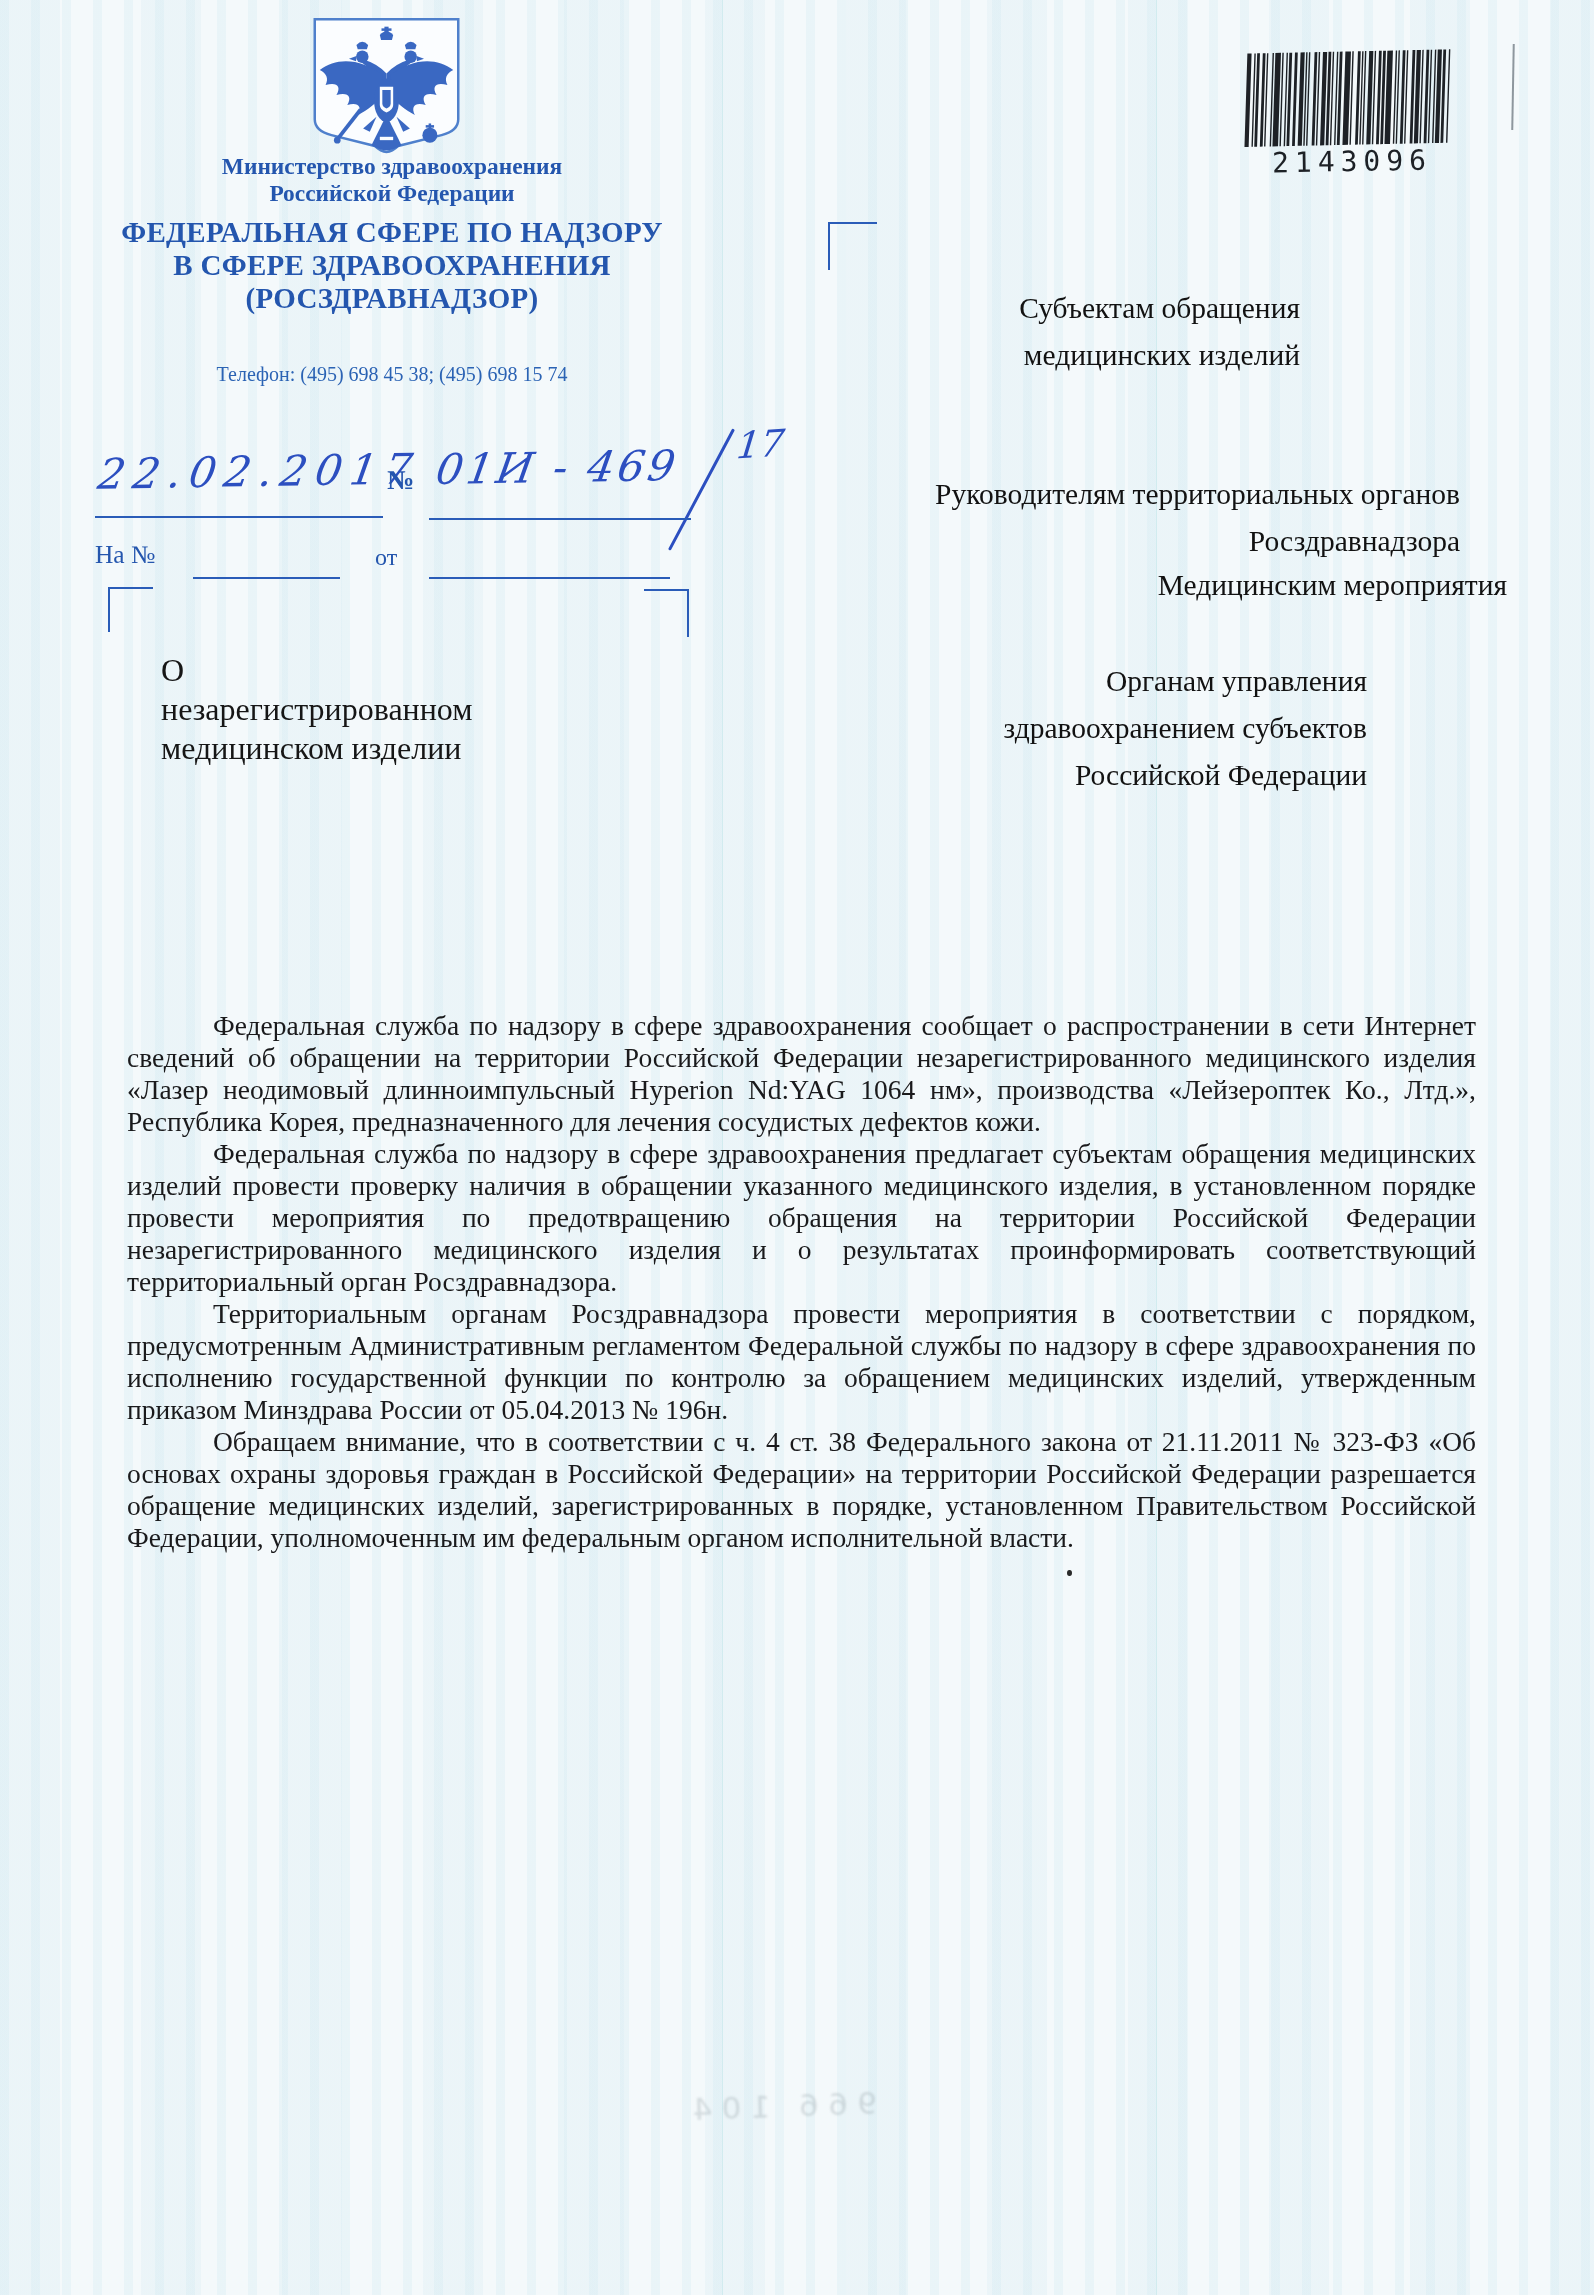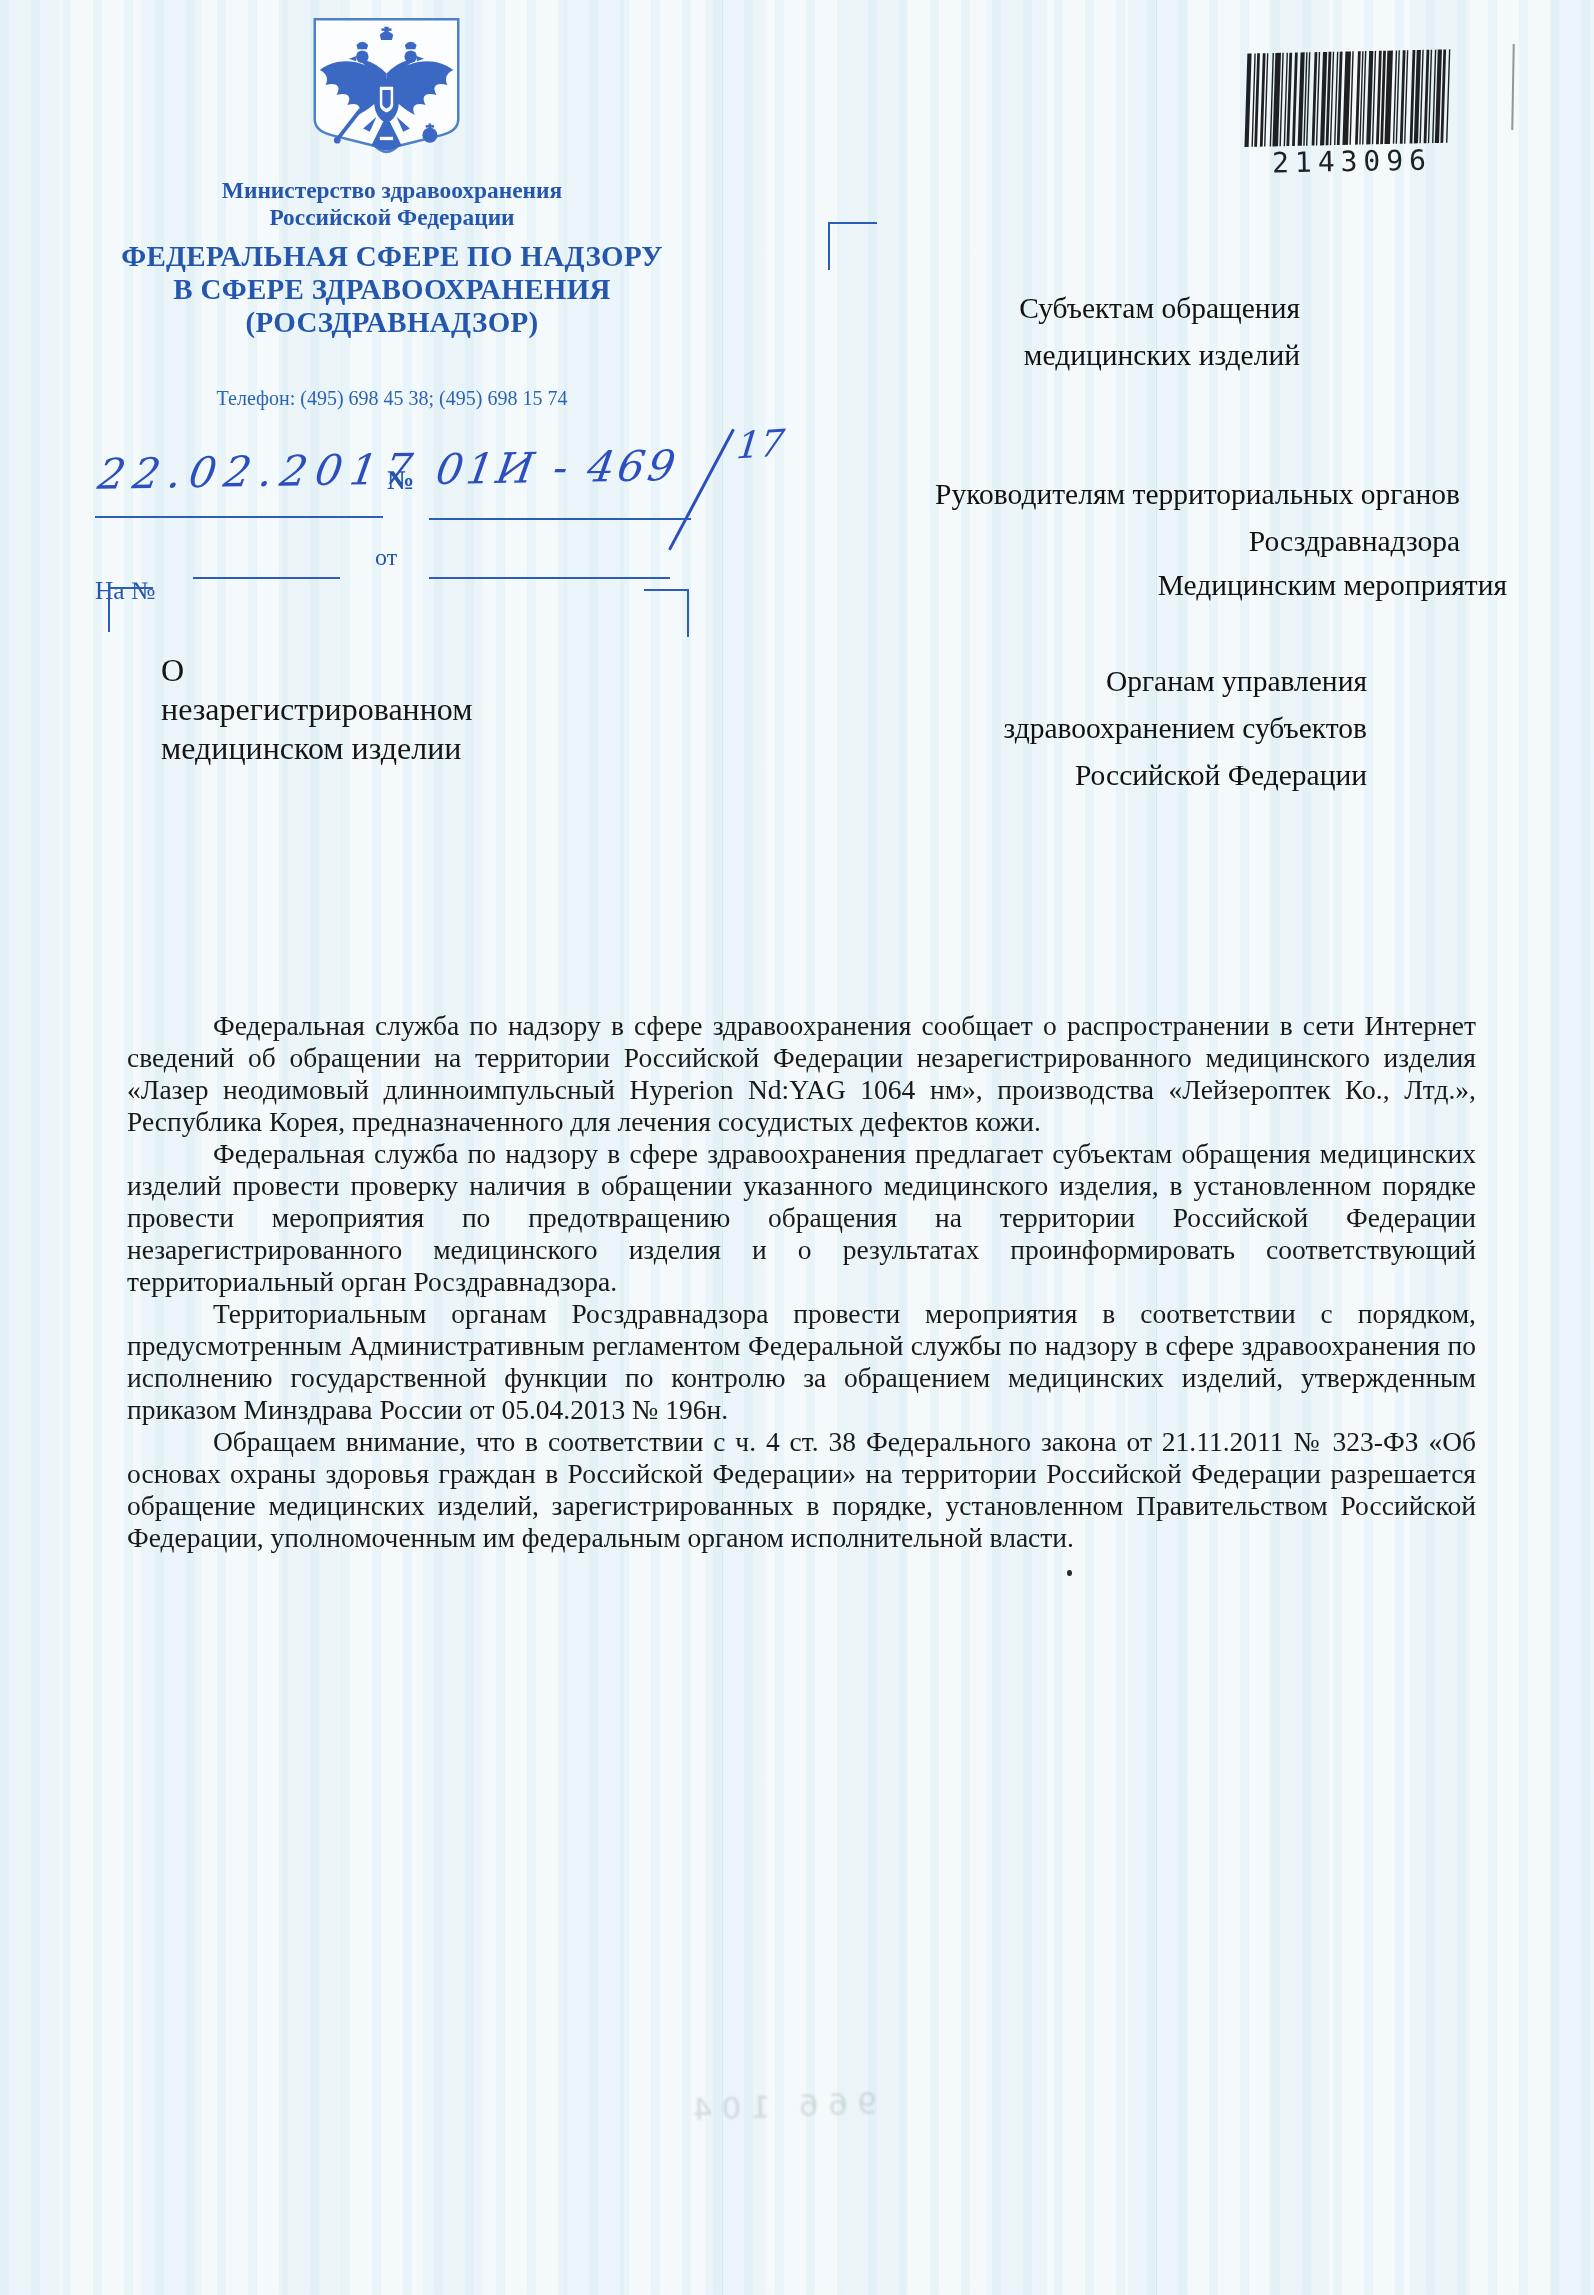--- a/index.html
+++ b/index.html
@@ -10,40 +10,40 @@
     overflow:hidden;
     background:
       repeating-linear-gradient(90deg, rgba(205,232,240,.28) 0 9.4px, rgba(255,255,255,0) 9.4px 31px),
       repeating-linear-gradient(90deg, rgba(190,222,234,.16) 0 60px, rgba(255,255,255,0) 60px 141px),
       #f4f9fb;
     font-family:"Liberation Serif","DejaVu Serif",serif;
   }
   .abs{position:absolute;}
   
   .emblem{left:303px;top:14.7px;width:167px;height:146px;}
-  .lh-col{left:54px;width:676px;text-align:center;color:#2456ae;margin-top:24px;}
+  .lh-col{left:54px;width:676px;text-align:center;color:#2456ae;}
   .min-line{font-weight:bold;font-size:23.4px;line-height:27px;}
   .svc-line{font-weight:bold;font-size:29px;line-height:33px;letter-spacing:0.3px;}
   .addr-line{font-size:20px;line-height:25.4px;color:#2b63b4;}
   
   .barcode-box{left:1244px;top:50px;width:221px;height:100px;transform:rotate(-1.2deg) skewX(-3deg);}
   .barcode-num{left:1272px;top:145px;font-family:"DejaVu Sans Mono","Liberation Mono",monospace;
     font-size:28px;letter-spacing:6px;color:#1d2126;transform:rotate(-1deg);}
   .scanline-v{left:1512px;top:44px;width:2px;height:86px;background:#8e979e;transform:rotate(1deg);}
   
   .hand{font-family:"DejaVu Serif","Liberation Serif",serif;font-style:italic;color:#2c4fc0;}
   .hand-date{left:99px;top:447px;font-size:42px;letter-spacing:8px;transform:skewX(-10deg) rotate(-1deg);}
   .no-sign{left:387px;top:465px;font-size:27px;color:#2456ae;font-weight:bold;}
   .hand-num{left:437px;top:443px;font-size:42px;letter-spacing:3.3px;transform:skewX(-10deg) rotate(-1deg);}
   .hand-slash{left:700px;top:421px;width:2.7px;height:137px;background:#2c4fc0;transform:rotate(28deg);border-radius:1.3px;}
   .hand-suffix{left:737px;top:423px;font-size:37px;transform:skewX(-10deg) rotate(-4deg);}
   .u-line{height:0;border-bottom:2.7px solid #2a5cb8;}
   .u-date{left:95px;top:516px;width:288px;}
   .u-num{left:429px;top:518px;width:262px;}
-  .reply-label{left:95px;top:540px;font-size:25.4px;color:#2456ae;margin-top:36px;}
+  .reply-label{left:95px;top:540px;font-size:25.4px;color:#2456ae;}
   .from-label{left:375px;top:544px;font-size:24px;color:#2456ae;}
   .u-reply1{left:193px;top:577px;width:147px;border-bottom-width:2.7px;}
   .u-reply2{left:429px;top:577px;width:241px;border-bottom-width:2.7px;}
   
   .crn{border-color:#2a5cb8;border-style:solid;border-width:0;}
   .crn-bl-left{left:108px;top:587px;width:43px;height:43px;border-left-width:2.7px;border-top-width:2.7px;}
   .crn-bl-right{left:644px;top:589px;width:43px;height:46px;border-right-width:2.7px;border-top-width:2.7px;}
   .crn-rcpt{left:828px;top:222px;width:47px;height:46px;border-left-width:2.7px;border-top-width:2.7px;}
   
   .subject{left:161px;top:651px;width:321px;font-size:32px;line-height:39px;color:#161616;}

